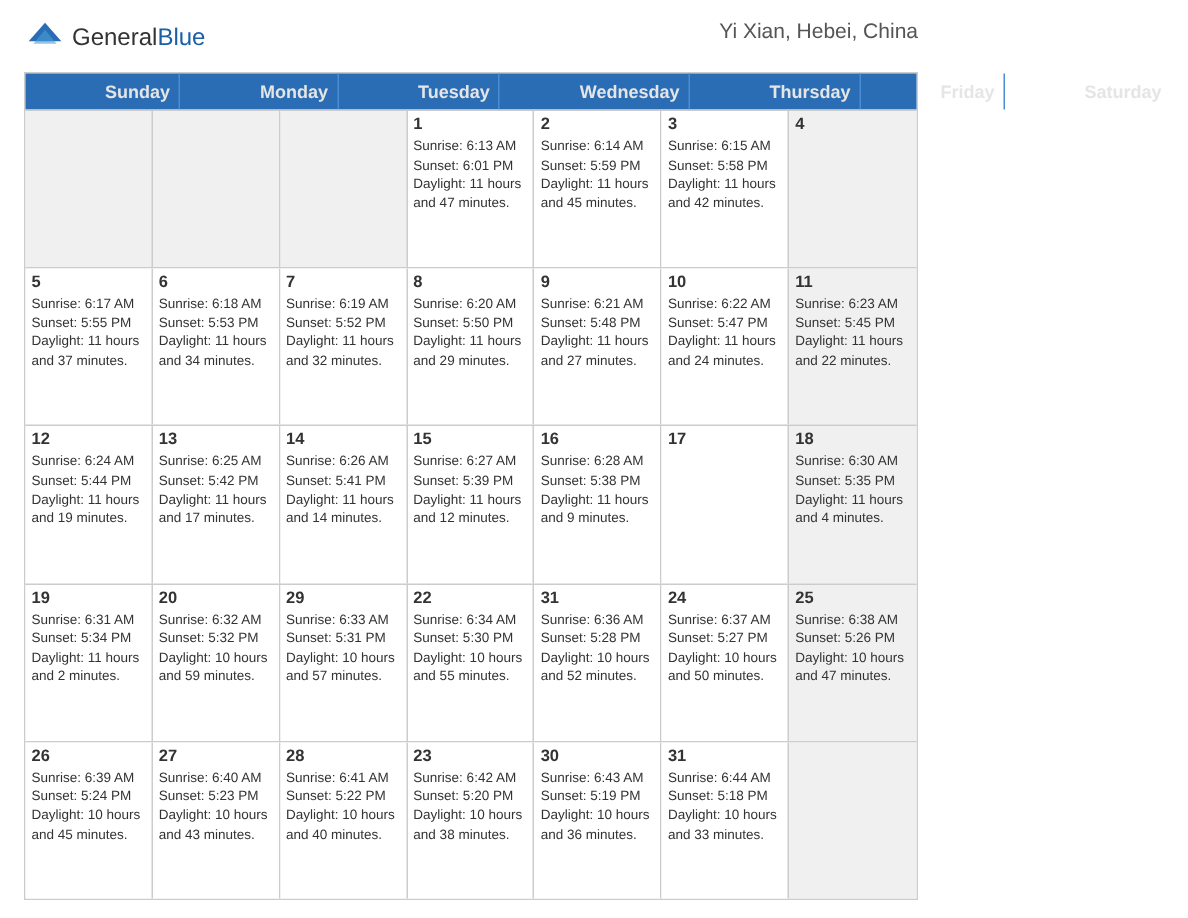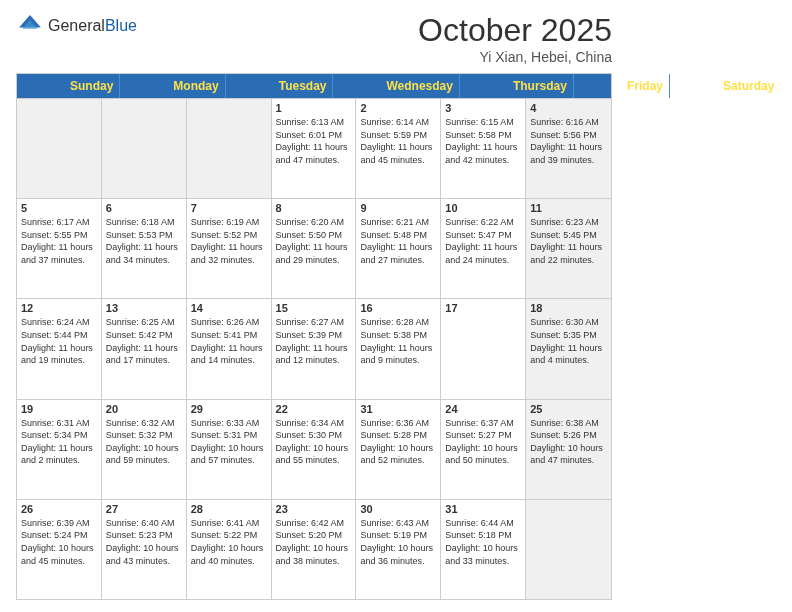--- a/index.html
+++ b/index.html
@@ -51,21 +51,21 @@
       display: flex;
       flex-direction: column;
       border: 1px solid #ccc;
     }
     .cal-header {
       display: grid;
       grid-template-columns: repeat(7, 1fr);
       background: #2a6db5;
     }
     .cal-header-cell {
-      color: #fde047;
+      color: #e5e5e5;
       font-size: 12px;
       font-weight: bold;
       padding: 5px 6px;
       text-align: right;
       border-right: 1px solid #4a8dd5;
       margin-left: 47px;
     }
     .cal-header-cell:last-child { border-right: none; }
     .cal-body {
       flex: 1;
@@ -110,21 +110,20 @@
     <div class="logo">
       <svg class="logo-icon" viewBox="0 0 36 36">
         <polygon points="18,4 32,20 4,20" fill="#2a6db5"></polygon>
         <polygon points="18,10 28,22 8,22" fill="#4a9fd5" opacity="0.6"></polygon>
       </svg>
       <div>
         <span class="logo-general">General</span><span class="logo-blue">Blue</span>
       </div>
     </div>
     <div class="title-area">
-      <div class="month-title">October 2025</div>
       <div class="subtitle">Yi Xian, Hebei, China</div>
     </div>
   </div>
 
   <div class="calendar">
     <div class="cal-header" id="cal-header">
         <div class="cal-header-cell">Sunday</div>
         <div class="cal-header-cell">Monday</div>
         <div class="cal-header-cell">Tuesday</div>
         <div class="cal-header-cell">Wednesday</div>
@@ -150,23 +149,20 @@
 Daylight: 11 hours and 45 minutes.</div>
           </div>
           <div class="cal-cell">
             <span class="day-num">3</span>
             <div class="cell-text" style="white-space: pre-line;">Sunrise: 6:15 AM
 Sunset: 5:58 PM
 Daylight: 11 hours and 42 minutes.</div>
           </div>
           <div class="cal-cell shaded">
             <span class="day-num">4</span>
-            <div class="cell-text" style="white-space: pre-line;">Sunrise: 6:16 AM
-Sunset: 5:56 PM
-Daylight: 11 hours and 39 minutes.</div>
           </div>
         </div>
         <div class="cal-row">
           <div class="cal-cell">
             <span class="day-num">5</span>
             <div class="cell-text" style="white-space: pre-line;">Sunrise: 6:17 AM
 Sunset: 5:55 PM
 Daylight: 11 hours and 37 minutes.</div>
           </div>
           <div class="cal-cell">

